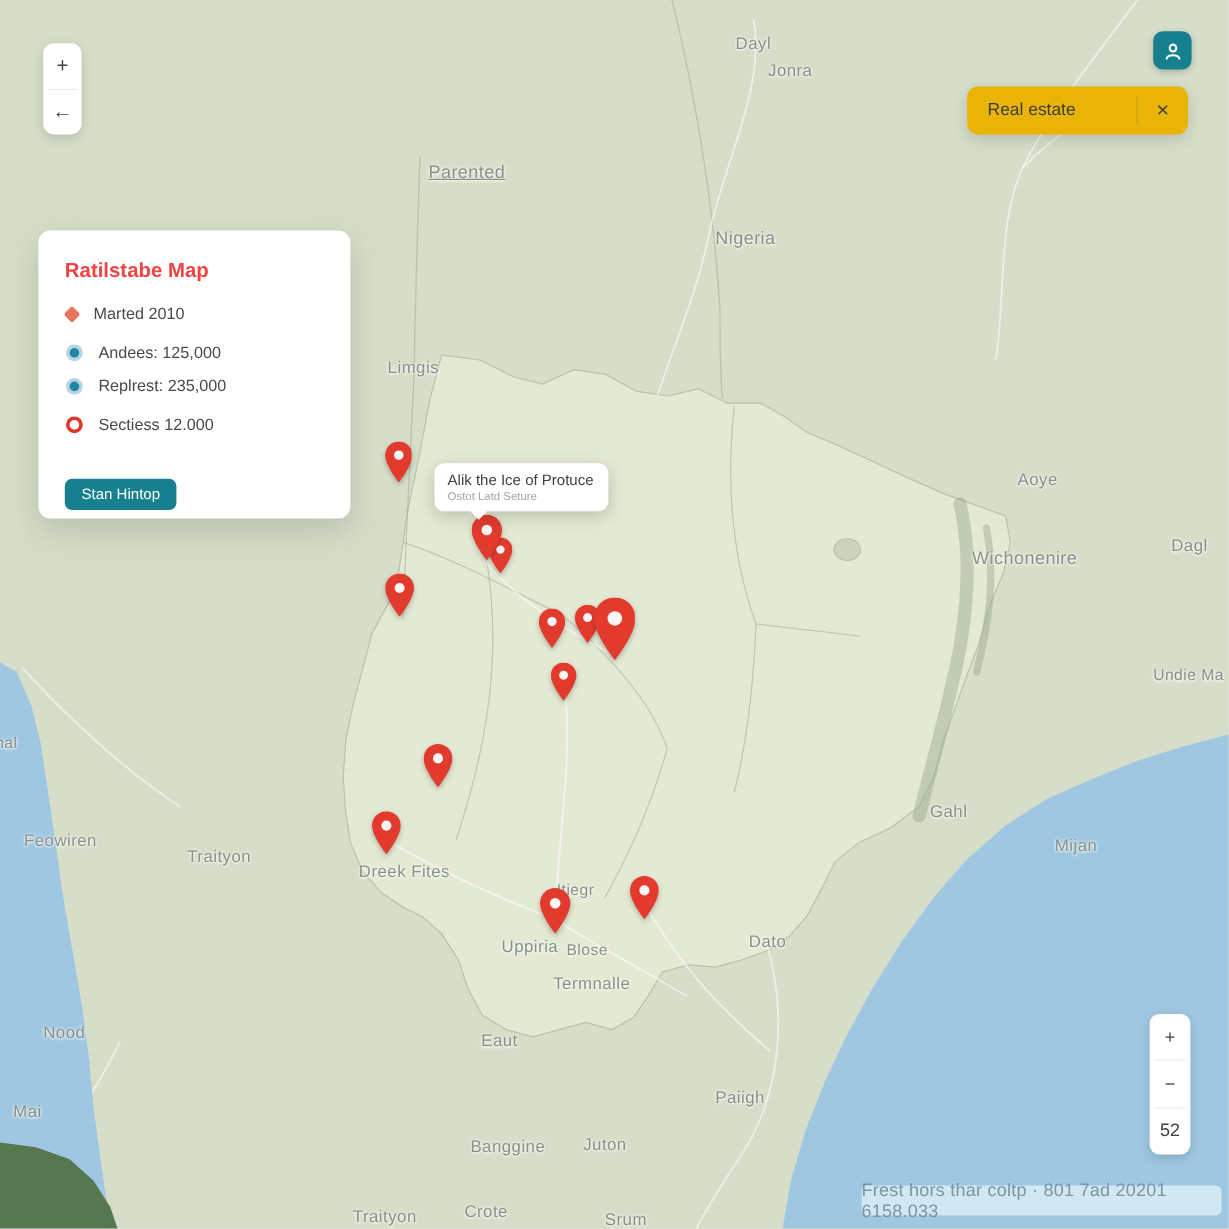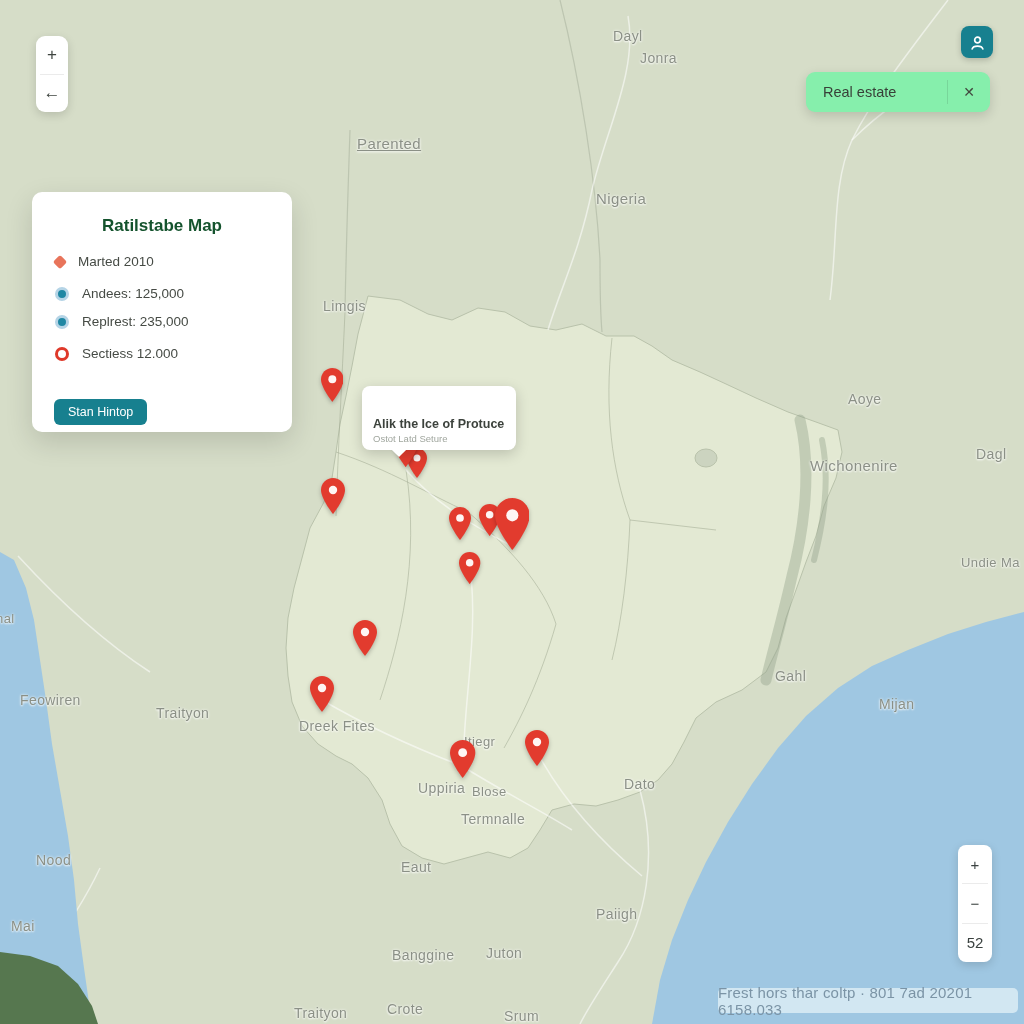--- a/index.html
+++ b/index.html
@@ -16,30 +16,30 @@
 
   
   .pin-layer{position:absolute;inset:0;z-index:3;}
   .map-pin{position:absolute;filter:drop-shadow(0 2px 2px rgba(0,0,0,.25));}
 
   
   .tooltip{
     position:absolute;left:362px;top:386px;z-index:4;background:#fff;border-radius:8px;
     padding:7px 12px 6px 11px;box-shadow:0 4px 14px rgba(0,0,0,.18);white-space:nowrap;
   }
-  .tt-title{font-size:12.5px;font-weight:bold;color:#3c423c;margin-top:24px;}
+  .tt-title{font-size:12.5px;font-weight:normal;color:#3c423c;}
   .tt-sub{font-size:9.5px;color:#a0a69e;margin-top:2px;}
   .tt-tail{position:absolute;left:32px;bottom:-5px;width:10px;height:10px;background:#fff;transform:rotate(45deg);}
 
   
   .panel{
     position:absolute;left:32px;top:192px;width:260px;height:240px;z-index:5;
     background:#fff;border-radius:10px;box-shadow:0 10px 28px rgba(0,0,0,.14);
   }
-  .panel-title{font-size:17px;font-weight:bold;color:#14532d;margin:24px 22px 18px 22px;text-align:center;}
+  .panel-title{font-size:17px;font-weight:bold;color:#ef4444;margin:24px 22px 18px 22px;}
   .legend-row{display:flex;align-items:center;gap:13px;margin:0 0 13px 23px;height:15px;}
   .legend-row.gap{margin-bottom:17px;}
   .legend-label{font-size:13.5px;color:#464b45;}
   .icon-diamond{width:10px;height:10px;background:#e8745b;transform:rotate(45deg);border-radius:2px;flex:0 0 auto;}
   .icon-circle{width:8px;height:8px;border-radius:50%;background:#1f87a3;border:3px solid #b5d4e6;flex:0 0 auto;}
   .icon-ring{width:8px;height:8px;border-radius:50%;border:3px solid #df392a;background:#fff;flex:0 0 auto;}
   .panel-btn{
     margin:25px 0 0 22px;background:#17808f;color:#fff;border:none;border-radius:6px;
     padding:6px 14px;font-size:12.5px;font-family:inherit;cursor:pointer;
   }
@@ -49,21 +49,21 @@
   .ctrl button{background:none;border:none;font-family:inherit;color:#3f4540;cursor:pointer;padding:0;}
   .topleft{left:36px;top:36px;width:32px;height:76px;}
   .topleft button{height:38px;font-size:17px;}
   .hdiv{height:1px;background:rgba(0,0,0,.08);margin:0 4px;}
 
   
   .user-btn{position:absolute;left:961px;top:26px;width:32px;height:32px;border:none;border-radius:8px;
     background:#17808f;z-index:5;cursor:pointer;display:flex;align-items:center;justify-content:center;box-shadow:0 2px 6px rgba(0,0,0,.2);}
 
   
-  .searchbox{position:absolute;left:806px;top:72px;width:184px;height:40px;background:#86efac;border-radius:9px;
+  .searchbox{position:absolute;left:806px;top:72px;width:184px;height:40px;background:#eab308;border-radius:9px;
     box-shadow:0 4px 12px rgba(0,0,0,.15);z-index:5;display:flex;align-items:center;}
   .searchbox input{border:none;outline:none;background:none;font-family:inherit;font-size:14.5px;color:#384038;
     padding:0 0 0 17px;flex:1;min-width:0;}
   .vdiv{width:1px;height:24px;background:rgba(0,0,0,.1);}
   .search-close{width:42px;height:100%;background:none;border:none;font-size:14px;color:#42483f;cursor:pointer;}
 
   
   .bottomright{left:958px;top:845px;width:34px;height:117px;border-radius:8px;}
   .bottomright button,.bottomright .zcell{height:39px;font-size:15px;color:#3b4240;display:flex;align-items:center;justify-content:center;}
   .zcell{font-size:13.5px;}

